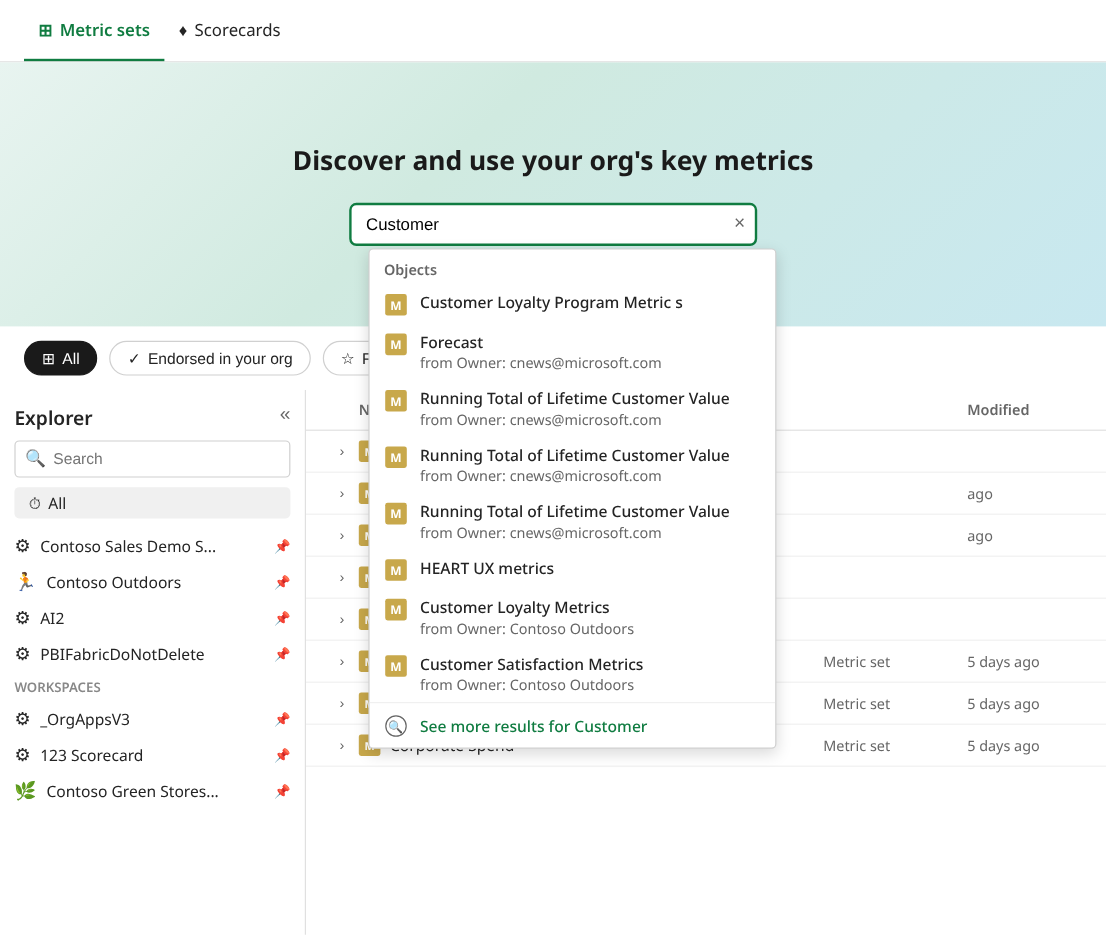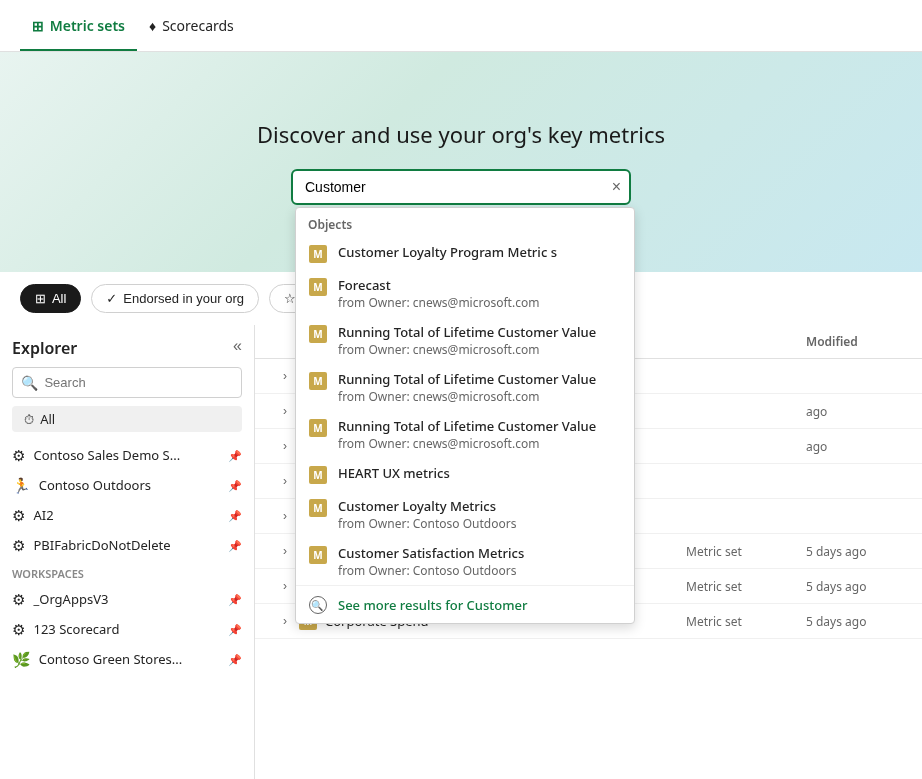--- a/index.html
+++ b/index.html
@@ -35,21 +35,21 @@
       background: linear-gradient(135deg, #e8f4f0 0%, #d0eae0 40%, #c8e8f0 100%);
       height: 220px;
       display: flex;
       flex-direction: column;
       align-items: center;
       justify-content: center;
       position: relative;
     }
     .hero-title {
       font-size: 22px;
-      font-weight: 400;
+      font-weight: 700;
       color: #1a1a1a;
       margin-bottom: 20px;
     }
     .search-container {
       position: relative;
       width: 340px;
     }
     .search-input {
       width: 100%;
       padding: 8px 36px 8px 12px;
@@ -66,21 +66,21 @@
       cursor: pointer;
       color: #666;
       font-size: 16px;
       padding: 2px;
     }
 
     
     .dropdown {
       position: absolute;
       top: calc(100% + 2px);
-      left: 4px;
+      left: 16px;
       right: 0;
       width: 340px;
       background: #fff;
       border: 1px solid #d0d0d0;
       border-radius: 4px;
       box-shadow: 0 4px 12px rgba(0,0,0,0.15);
       z-index: 100;
       max-height: 420px;
       overflow-y: auto;
     }

